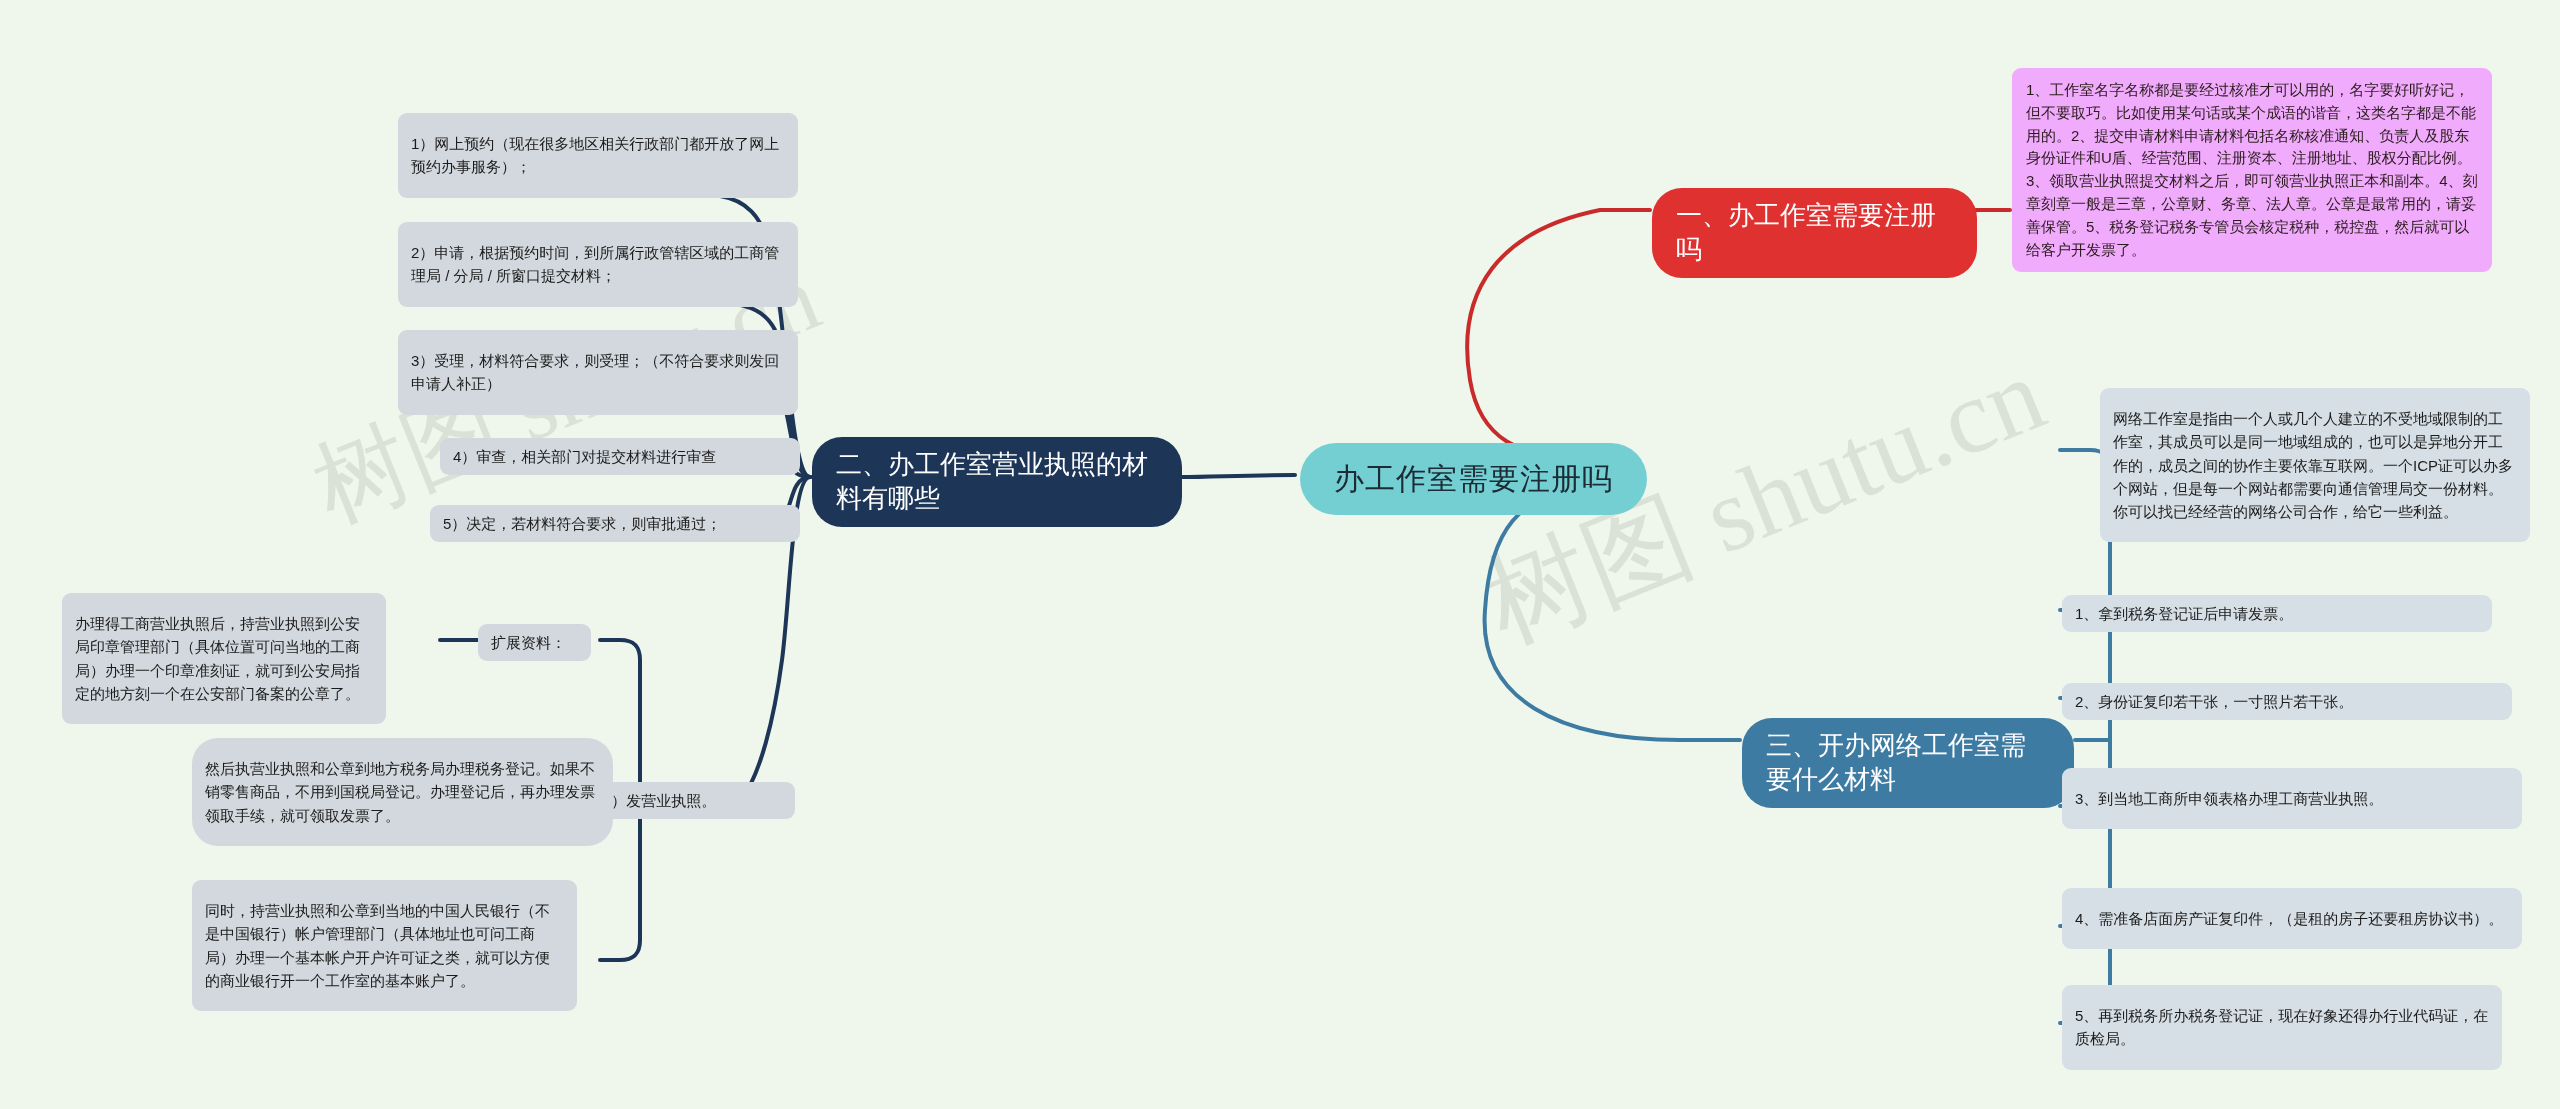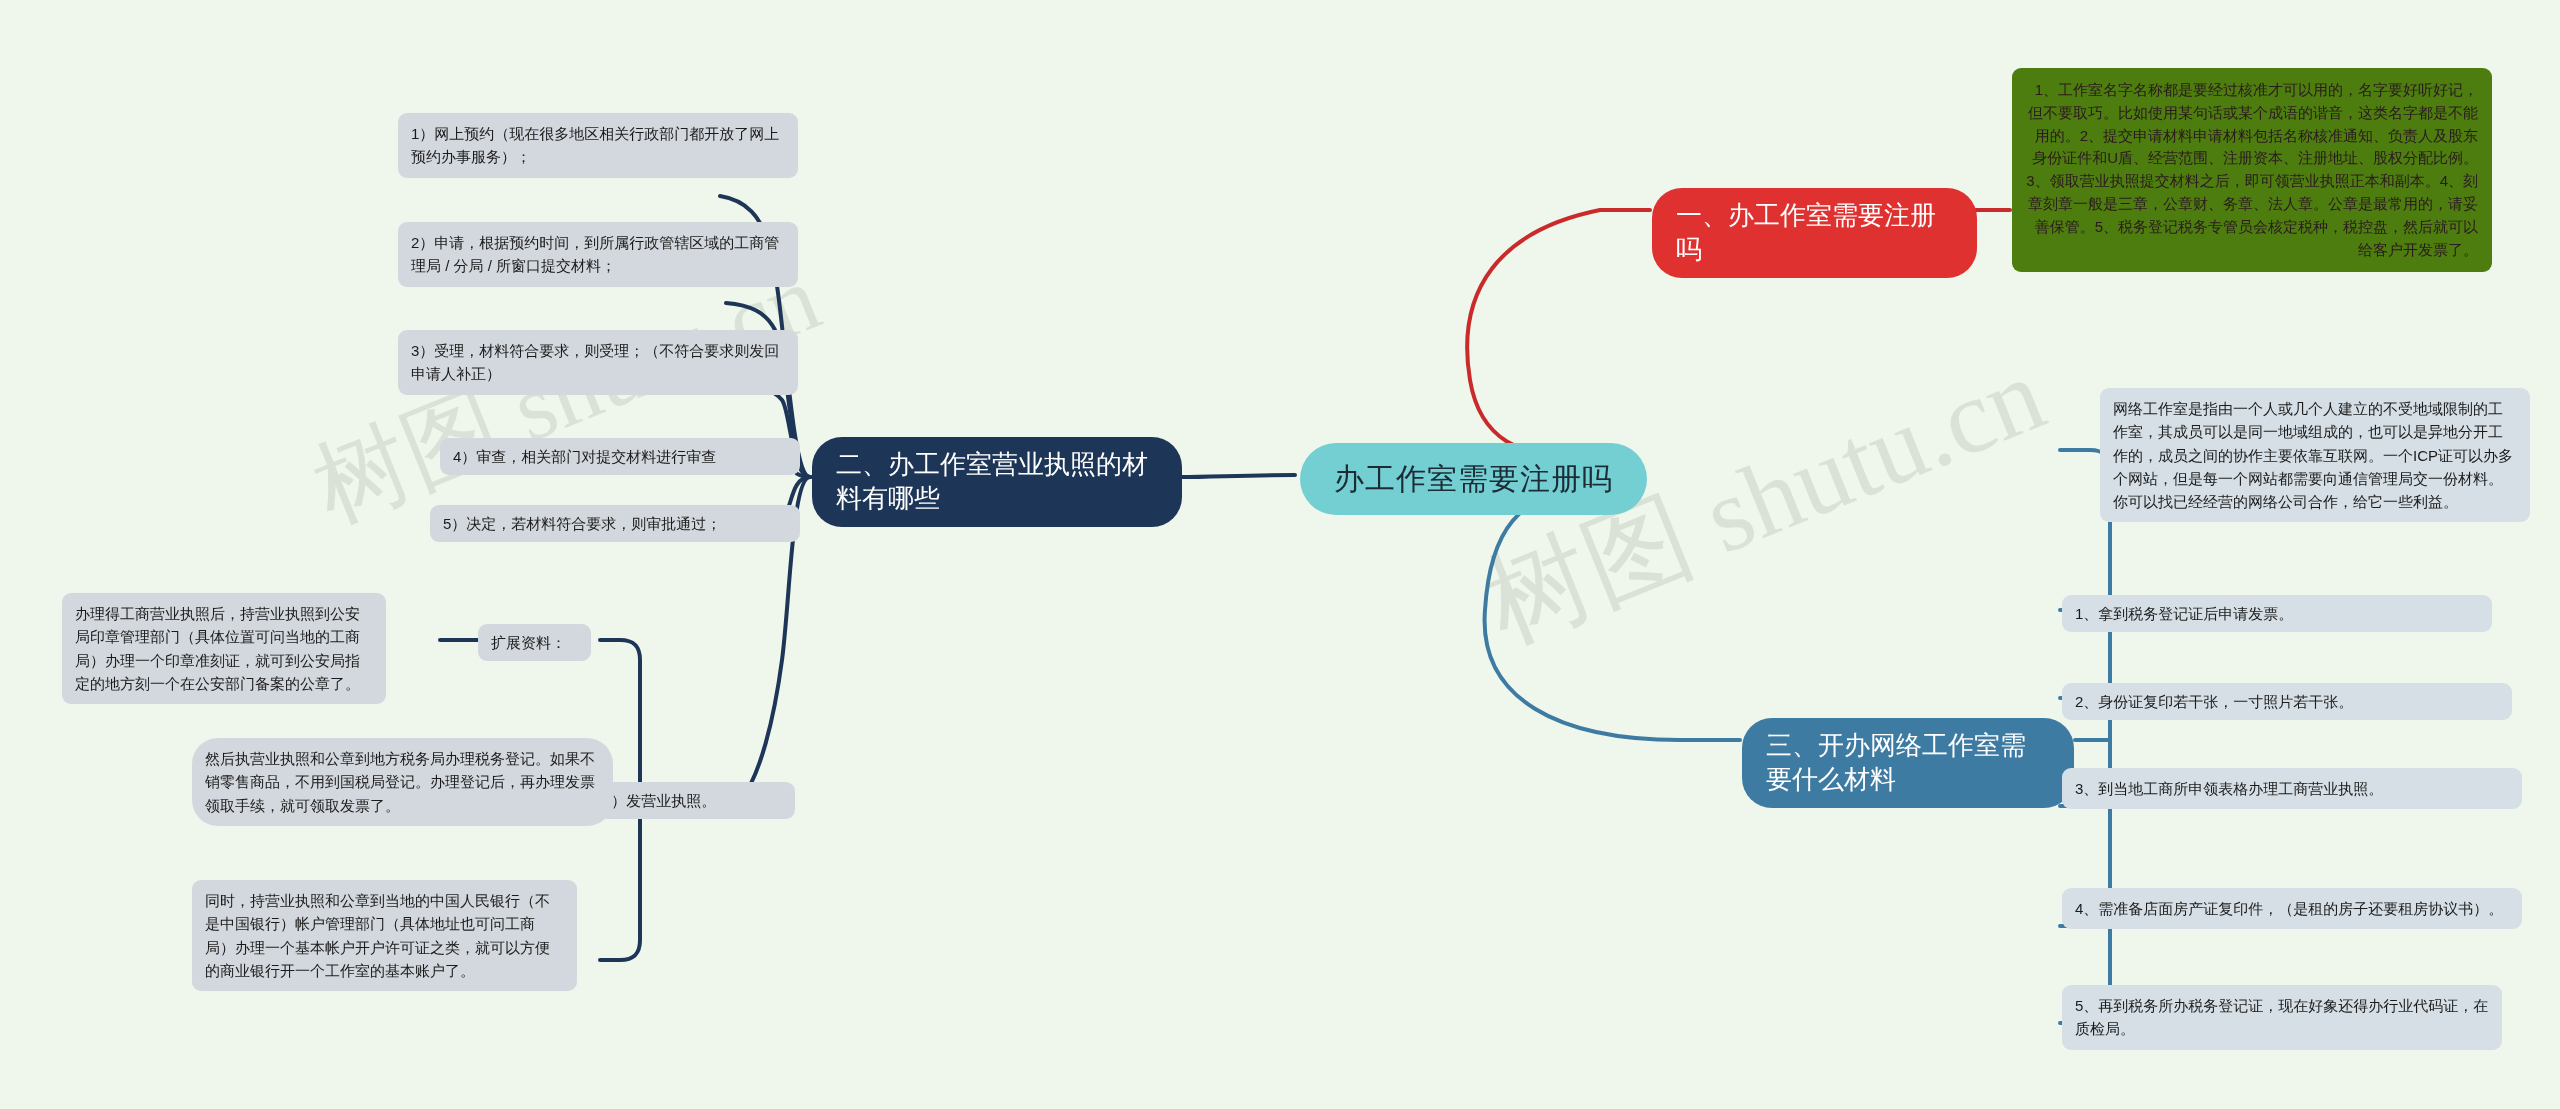--- a/index.html
+++ b/index.html
@@ -41,25 +41,25 @@
   }
   .pill-red{background:#e03131;}
   .pill-navy{background:#1d3557;}
   .pill-blue{background:#3d7ba3;}
 
   
   .leaf{
     background:#d3d8de;color:#1b1b1b;
     border-radius:9px;
     font-size:15px;line-height:1.55;
-    padding:9px 13px;
+    padding:19px 13px;
     box-sizing:border-box;
   }
   .leaf-blue{background:#d6dfe6;}
-  .leaf-pink{background:#4d7c0f;color:#2b1b1d;text-align:right;}
+  .leaf-pink{background:#f0abfc;color:#2b1b1d;}
   .leaf-pink.big{font-size:15px;line-height:1.52;padding:11px 14px;}
   .tight{padding:7px 13px;}
 </style>
 </head>
 <body>
 
 <div id="canvas">
 
   <div class="wm wm1">树图 shutu.cn</div>
   <div class="wm wm2">树图 shutu.cn</div>

